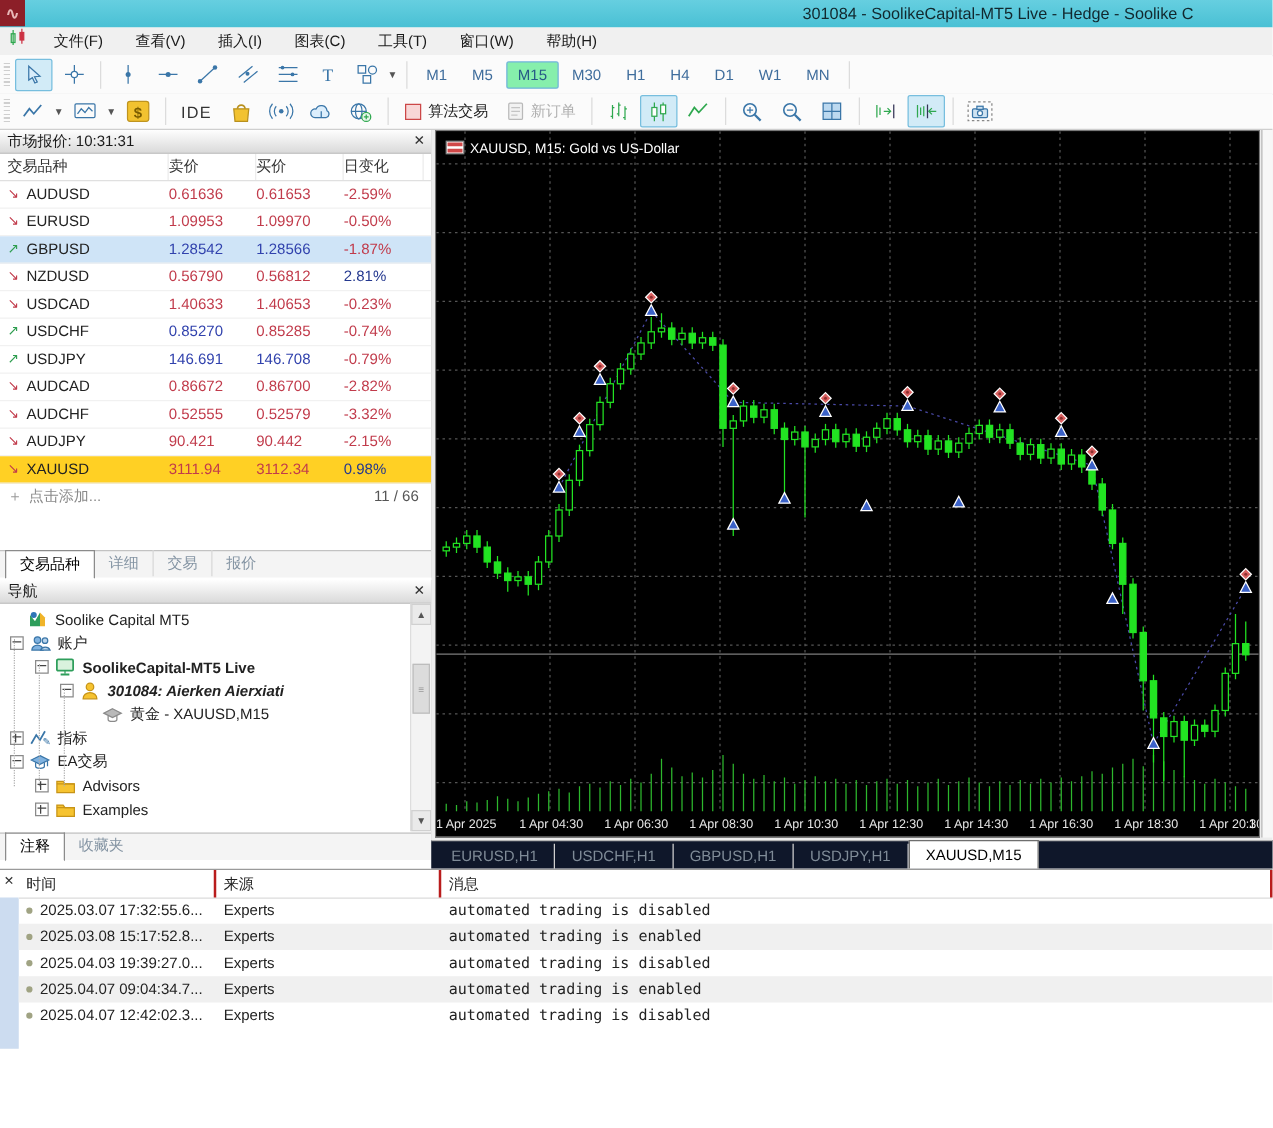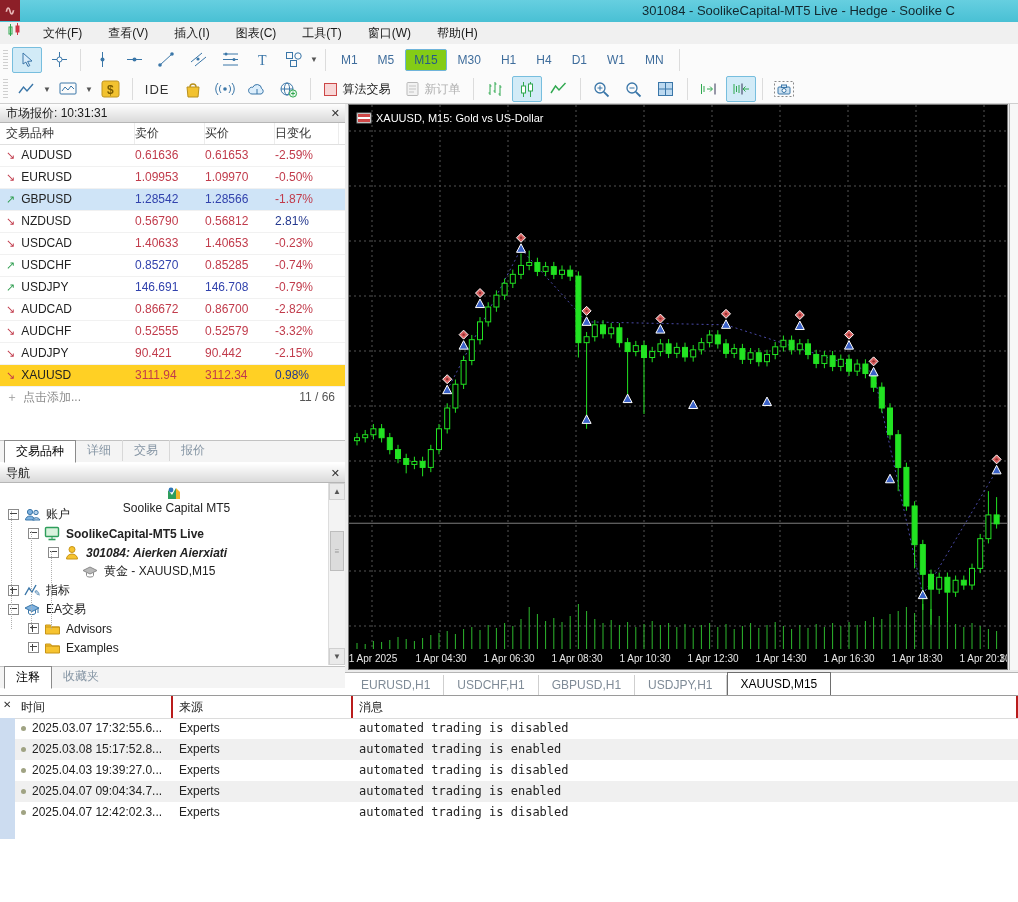--- a/index.html
+++ b/index.html
@@ -17,21 +17,21 @@
   
   .toolbar{left:0;width:1018px;background:#fbfbfb;display:flex;align-items:center;border-bottom:1px solid #e2e2e2;}
   #tb1{top:44px;height:31px;}
   #tb2{top:75px;height:28px;border-bottom:1px solid #cfcfcf;}
   .tbtn{min-width:28px;height:24px;display:flex;align-items:center;justify-content:center;border:1px solid transparent;border-radius:2px;margin:0 1px;}
   .tbtn.sel{background:#d2ebf7;border-color:#77bede;}
   .tsep{width:1px;height:22px;background:#dcdcdc;margin:0 5px;}
   .grip{width:5px;height:20px;margin:0 3px;background:repeating-linear-gradient(#cfcfcf 0 1px,transparent 1px 3px);}
   .caret{font-size:8px;color:#555;margin:0 2px 0 0;}
   .tfbtn{padding:3px 8px;margin:0 1px;color:#3f6d9c;border:1px solid transparent;border-radius:2px;}
-  .tfbtn.sel{background:#84cc16;border-color:#6fb4da;color:#275a86;}
+  .tfbtn.sel{background:#86efac;border-color:#6fb4da;color:#275a86;}
   .tlabel{display:flex;align-items:center;gap:5px;padding:2px 7px;color:#1a1a1a;}
   .tlabel.disabled{color:#b0b0b0;}
   .idetext{color:#333;font-size:13px;letter-spacing:1px;}
   
   .panel{background:#fff;border-right:1px solid #ababab;}
   .phead{height:18px;line-height:18px;background:linear-gradient(#fefefe,#dadada);border-bottom:1px solid #b6b6b6;padding:0 6px;color:#1a1a1a;position:relative;}
   .pclose{position:absolute;right:5px;top:0;font-size:11px;color:#333;line-height:18px;}
   #mw{left:0;top:104px;width:345px;height:358px;}
   .mwrow{display:grid;grid-template-columns:135px 70px 70px 64px;height:21px;line-height:21px;border-bottom:1px solid #f1f1f1;}
   .mwhead{color:#333;border-bottom:1px solid #e0e0e0;}
@@ -56,21 +56,21 @@
   .expand.plus:after{top:1px;bottom:1px;left:3px;width:1px;}
   .ticon{width:17px;height:15px;margin-right:5px;display:inline-flex;flex:none;}
   .guide{position:absolute;border-left:1px dotted #b0b0b0;width:0;}
   #navsb{position:absolute;right:0;top:19px;bottom:23px;width:16px;background:#f3f3f3;border-left:1px solid #ddd;}
   .sbarrow{height:15px;display:flex;align-items:center;justify-content:center;font-size:8px;color:#555;background:#eaeaea;border:1px solid #d0d0d0;}
   #sbthumb{position:absolute;left:1px;right:1px;top:48px;height:38px;background:#dcdcdc;border:1px solid #bdbdbd;display:flex;align-items:center;justify-content:center;color:#999;font-size:8px;}
   
   #chartwrap{left:345px;top:104px;width:673px;height:591px;background:#ececec;}
   #chartwin{position:absolute;left:3px;top:0;width:660px;height:566px;border:1px solid #787878;background:#000;box-sizing:border-box;}
   #pricecut{position:absolute;left:664px;top:0;width:9px;height:566px;background:#f7f7f7;border-left:1px solid #b5b5b5;box-sizing:border-box;}
-  #charttabs{position:absolute;left:0;top:568px;width:673px;height:23px;background:#ffffff;border-top:1px solid #b5b5b5;display:flex;align-items:flex-end;padding-left:3px;box-sizing:border-box;}
+  #charttabs{position:absolute;left:0;top:568px;width:673px;height:23px;background:#0f172a;border-top:1px solid #b5b5b5;display:flex;align-items:flex-end;padding-left:3px;box-sizing:border-box;}
   .ctab{padding:3px 13px;color:#7f8b97;border-right:1px solid #cfcfcf;}
   .ctab.active{background:#fff;border:1px solid #6e6e6e;border-bottom:none;color:#000;position:relative;top:0;padding:4px 13px;}
   
   #journal{left:0;top:695px;width:1018px;height:207px;background:#fff;border-top:1px solid #9a9a9a;box-sizing:border-box;}
   #jclose{position:absolute;left:3px;top:3px;font-size:10px;color:#333;}
   #jstrip{position:absolute;left:0;top:22px;width:15px;height:121px;background:#ccdcf0;}
   .jheadrow{position:absolute;left:15px;top:0;right:0;height:22px;display:grid;grid-template-columns:158px 180px auto;border-bottom:1px solid #dcdcdc;background:#fff;}
   .jheadrow>div{line-height:22px;padding-left:6px;color:#222;border-right:2px solid #b91c1c;}
   .jrow{position:absolute;left:15px;right:0;height:21px;display:grid;grid-template-columns:158px 180px auto;}
   .jrow>div{line-height:21px;padding-left:6px;overflow:hidden;white-space:nowrap;}
@@ -467,21 +467,21 @@
       <span class="tab">报价</span>
     </div>
 </div>
 
 <div class="abs panel" id="nav">
   <div class="phead">
     <span>导航</span>
     <span class="pclose">✕</span>
   </div>
   <div id="navtree" style="position:relative;padding-top:3px;">
-      <div class="trow" style="padding-left: 8px; flex-direction: column;">
+      <div class="trow" style="padding-left: 8px;">
         <span style="width: 14px; flex: 0 0 auto;"></span>
         <span class="ticon">
           <svg width="17" height="15">
             <path d="M2 13 L2 4 L6 9 L10 2 L10 13 Z" fill="#2e9e5b"></path>
             <path d="M10 2 L14 6 L14 13 L10 13 Z" fill="#f0b429"></path>
             <circle cx="5" cy="4" r="2.4" fill="#2e75b6"></circle>
           </svg>
         </span>
         <span>Soolike Capital MT5</span>
       </div>

